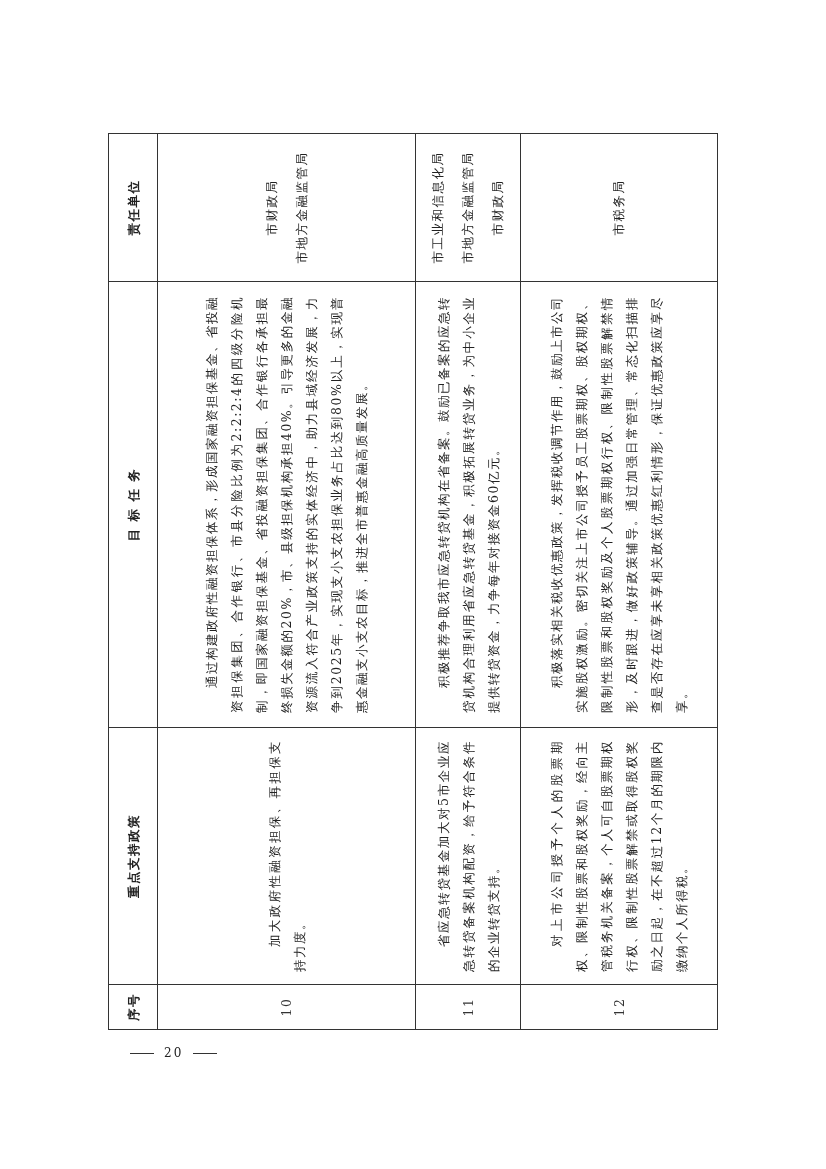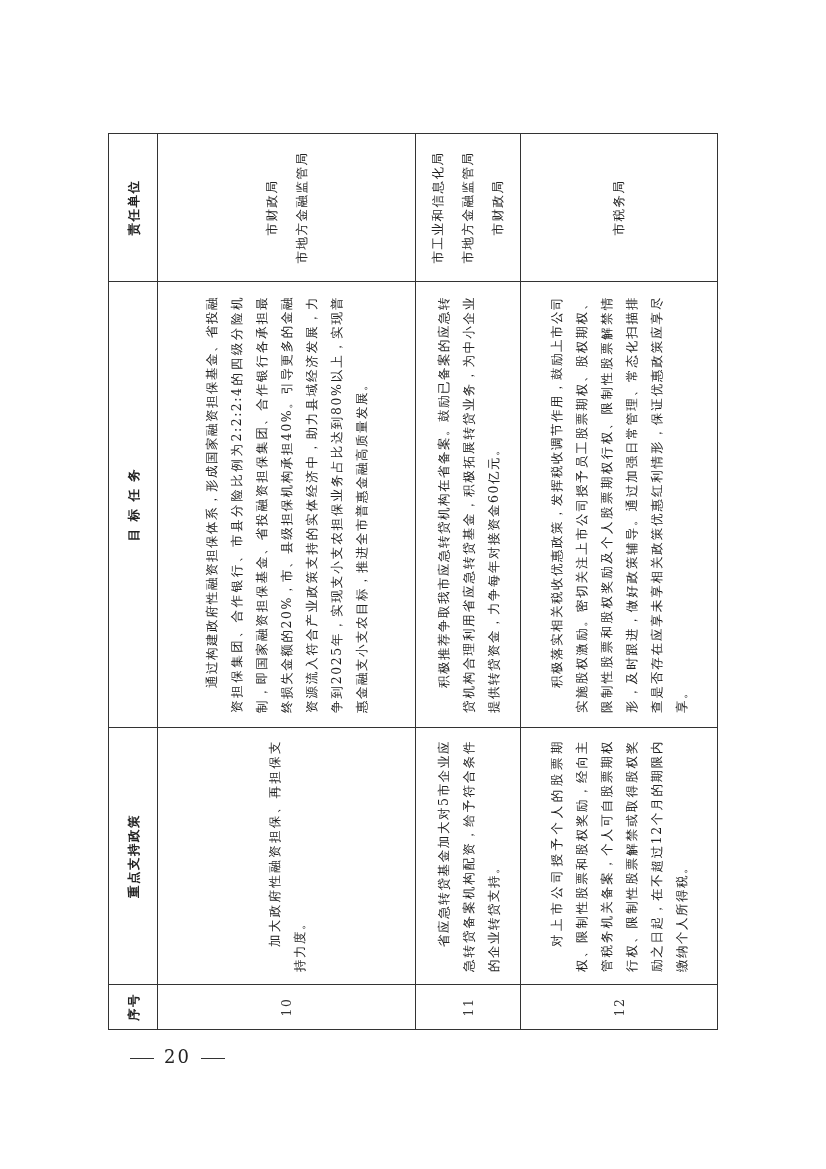--- a/index.html
+++ b/index.html
@@ -29,21 +29,21 @@
   tr.r10 { height:258px; }
   tr.r11 { height:105px; }
   tr.r12 { height:197px; }
   .txt { padding:2px 14px 2px 14px; text-align:justify; text-indent:2em; }
   .pol .txt { padding:2px 12px; }
   .num { font-size:12px; letter-spacing:0; color:#333; }
   .dept-line { display:block; line-height:30px; }
   .spaced { letter-spacing:22px; }
   .pagenum {
     position:absolute; left:120px; top:1046px;
-    font-size:18px; color:#222; font-family:"DejaVu Serif","Liberation Serif",serif;
+    font-size:12px; color:#222; font-family:"DejaVu Serif","Liberation Serif",serif;
     letter-spacing:2px;
   }
   .pagenum .dash { display:inline-block; width:24px; height:1px; background:#333; vertical-align:middle; margin:0 10px; }
 </style>
 </head>
 <body>
 
 <div class="rot-wrap">
   <table class="policy">
     <tbody>

